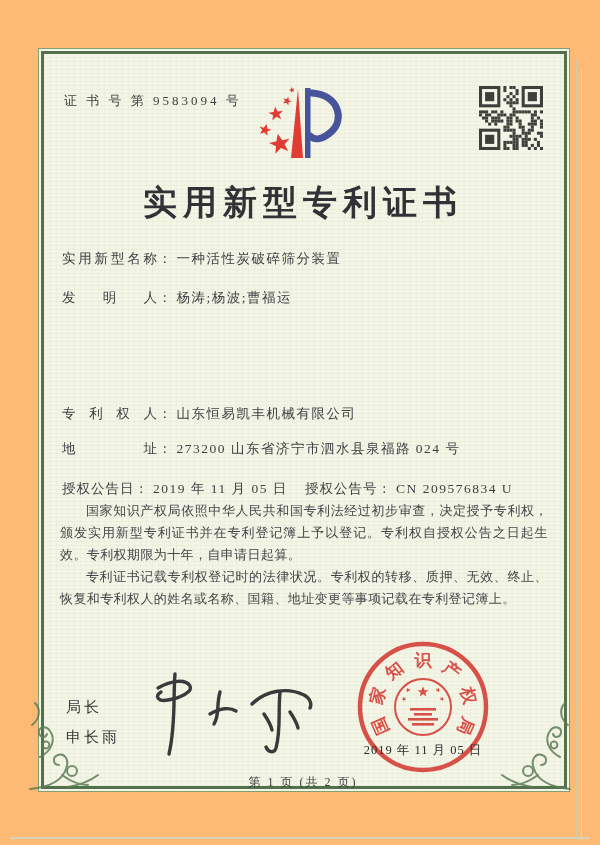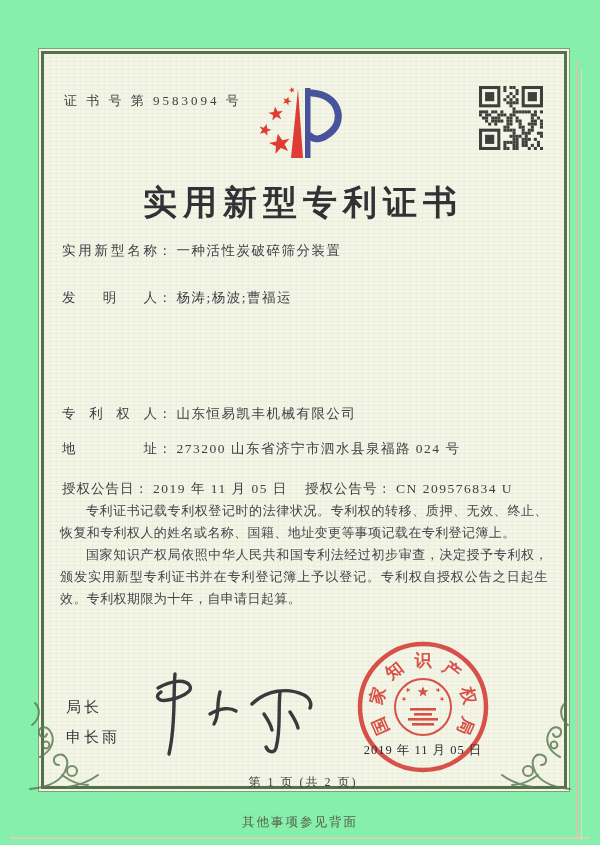--- a/index.html
+++ b/index.html
@@ -1,16 +1,16 @@
 <!DOCTYPE html>
 <html><head>
 <meta charset="utf-8">
 <style>
   html,body{margin:0;padding:0;background:#efeadb;}
-  .page{position:relative;width:600px;height:845px;background:#86efac;overflow:hidden;
+  .page{position:relative;width:600px;height:845px;background:#fdba74;overflow:hidden;
         font-family:"Liberation Serif", serif;}
   
   .edge-r1{position:absolute;top:60px;right:22px;width:2px;height:780px;background:#cfc9ad;}
   .edge-r2{position:absolute;top:70px;right:18px;width:1px;height:770px;background:#e0dbc2;}
   .edge-b1{position:absolute;left:10px;bottom:6px;width:580px;height:2px;background:#d8d2b6;}
 
   
   .frame{position:absolute;left:38px;top:48px;width:530px;height:742px;
          border:1px solid #7fa073;background:#f4f5e6;}
   .frame-inner{position:absolute;inset:2px;border:3px solid #54714d;}
@@ -224,43 +224,43 @@
         <rect x="11" y="20" width="1" height="1"></rect>
         <rect x="12" y="20" width="1" height="1"></rect>
         <rect x="16" y="20" width="1" height="1"></rect>
         <rect x="18" y="20" width="1" height="1"></rect>
         <rect x="20" y="20" width="1" height="1"></rect>
       </g>
   </svg>
 
   <div class="title">实用新型专利证书</div>
 
-  <div class="frow" style="top:242px">
+  <div class="frow" style="top:250px">
     <span class="flabel">实用新型名称</span><span class="fcolon">：</span><span class="fvalue">一种活性炭破碎筛分装置</span>
   </div>
   <div class="frow" style="top:289px">
     <span class="flabel">发明人</span><span class="fcolon">：</span><span class="fvalue">杨涛;杨波;曹福运</span>
   </div>
   <div class="frow" style="top:405px">
     <span class="flabel">专利权人</span><span class="fcolon">：</span><span class="fvalue">山东恒易凯丰机械有限公司</span>
   </div>
   <div class="frow" style="top:440px">
     <span class="flabel">地址</span><span class="fcolon">：</span><span class="fvalue">273200 山东省济宁市泗水县泉福路 024 号</span>
   </div>
 
   <div class="frow" style="top:480px">
     <span>授权公告日</span><span class="fcolon">：</span><span class="fvalue">2019 年 11 月 05 日</span>
     <span class="grant2" style="position:absolute;left:243px;top:0;">
       <span>授权公告号</span><span class="fcolon">：</span><span class="fvalue">CN 209576834 U</span>
     </span>
   </div>
 
   <div class="paras">
+    <p>国家知识产权局依照中华人民共和国专利法经过初步审查，决定授予专利权，颁发实用新型专利证书并在专利登记簿上予以登记。专利权自授权公告之日起生效。专利权期限为十年，自申请日起算。</p>
     <p>专利证书记载专利权登记时的法律状况。专利权的转移、质押、无效、终止、恢复和专利权人的姓名或名称、国籍、地址变更等事项记载在专利登记簿上。</p>
-    <p>国家知识产权局依照中华人民共和国专利法经过初步审查，决定授予专利权，颁发实用新型专利证书并在专利登记簿上予以登记。专利权自授权公告之日起生效。专利权期限为十年，自申请日起算。</p>
   </div>
 
   <div class="signer">
     <div>局长</div>
     <div>申长雨</div>
   </div>
 
   <svg class="signature" viewBox="0 0 195 100">
     <g fill="none" stroke="#3a3a3c" stroke-width="3.4" stroke-linecap="round" stroke-linejoin="round">
       <path d="M 30 26 C 44 18 58 17 62 24 C 65 30 52 36 40 38 C 30 40 26 34 33 30"></path>
@@ -317,15 +317,14 @@
       <path d="M70,60 C58,54 54,42 60,34 C64,28 72,30 71,36 C70,41 64,41 63,37"></path>
       <path d="M78,28 C70,22 69,12 75,6"></path>
       <path d="M42,90 C30,88 20,84 12,78"></path>
       <path d="M48,78 C40,84 30,88 22,88"></path>
       <circle cx="38" cy="74" r="5"></circle>
       <circle cx="64" cy="48" r="3.4"></circle>
     </g>
   </svg>
 
   <div class="pagenote">第 1 页 (共 2 页)</div>
-  <div class="backnote">其他事项参见背面</div>
 
 </div>
 
 </body></html>

